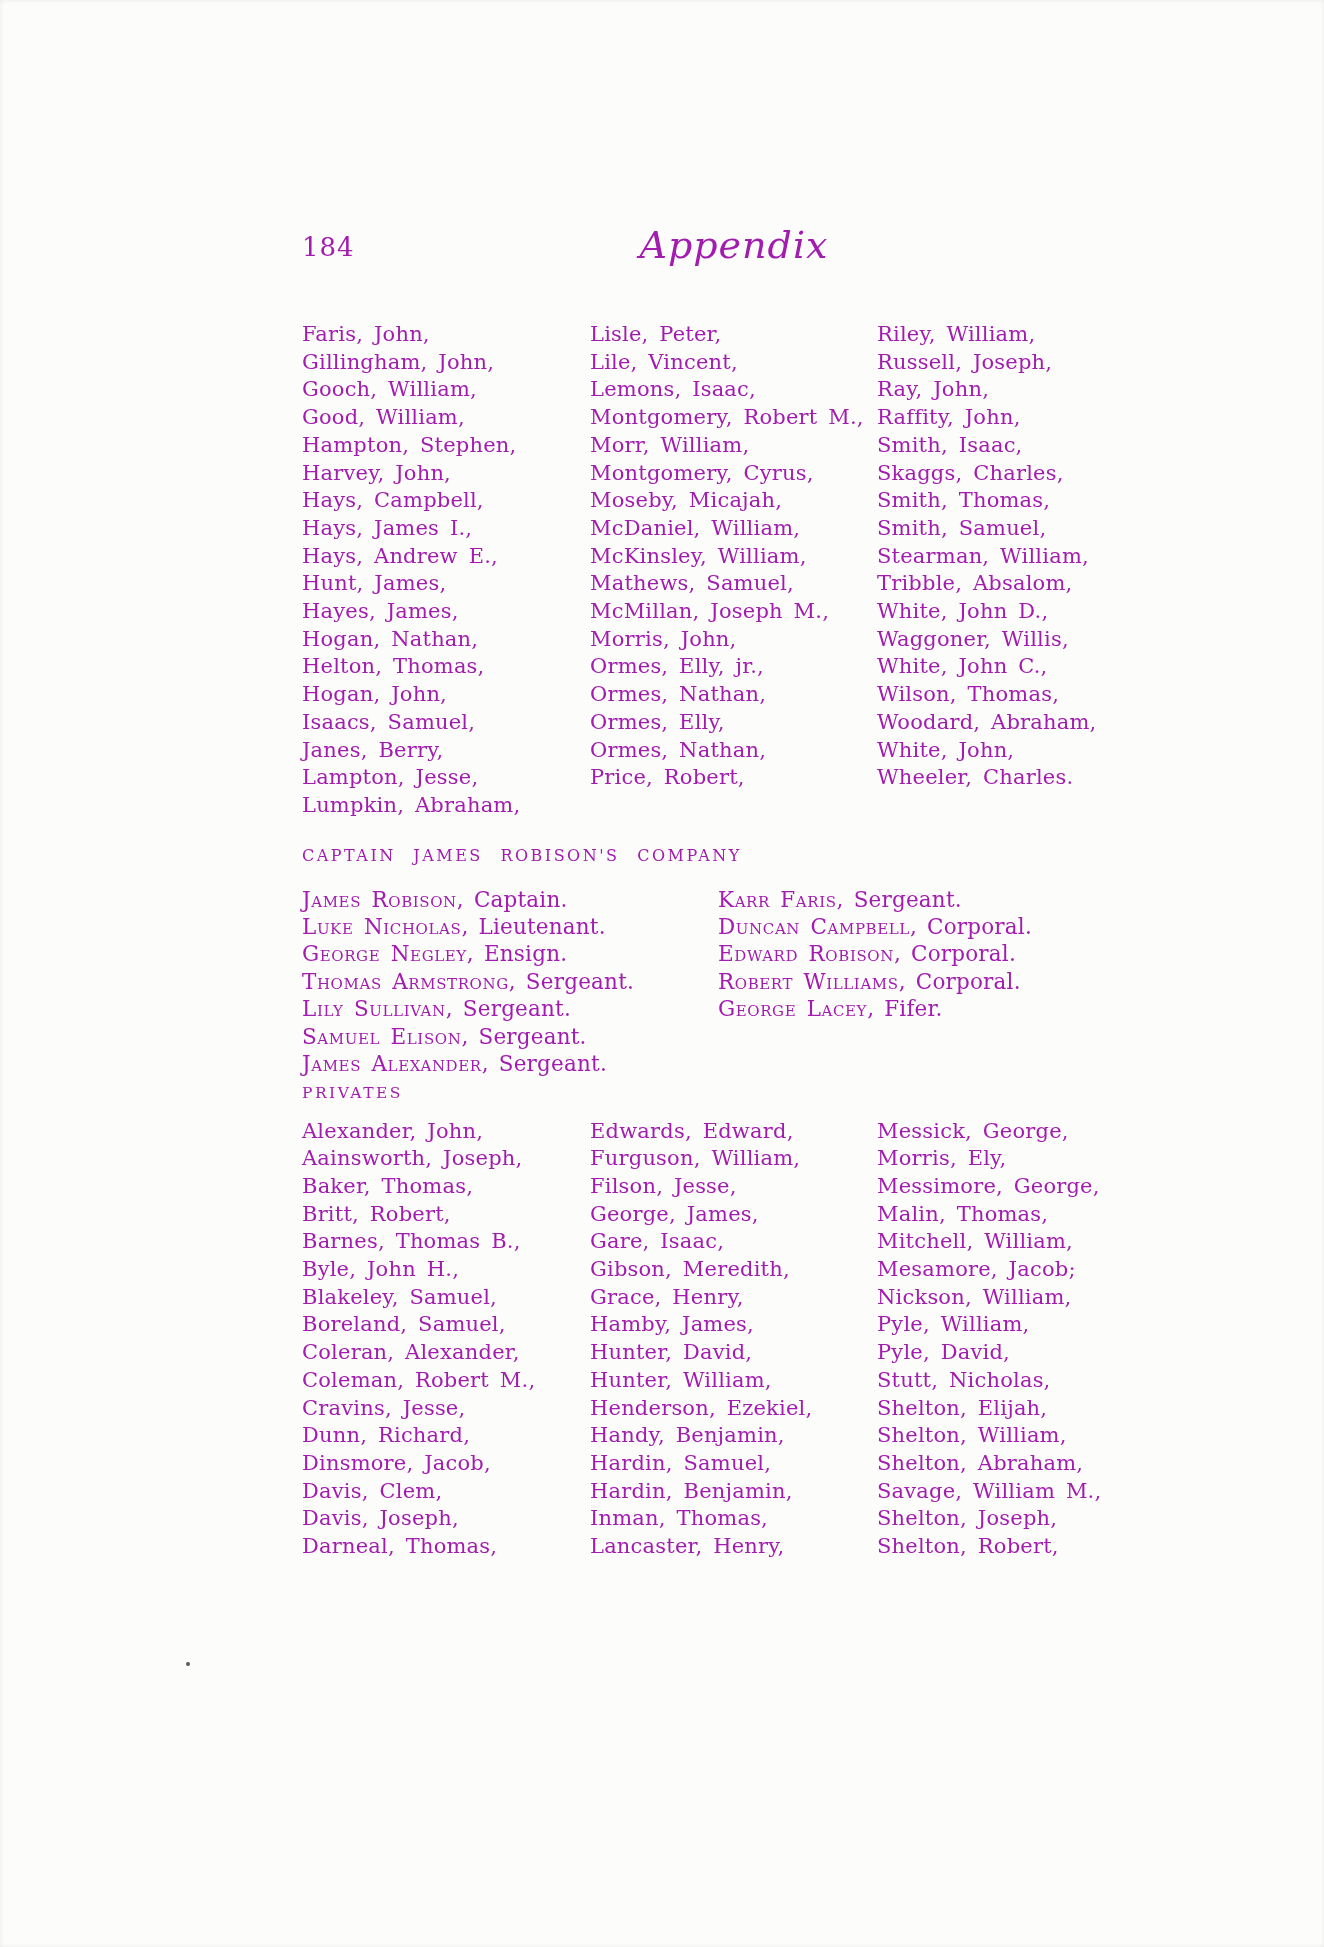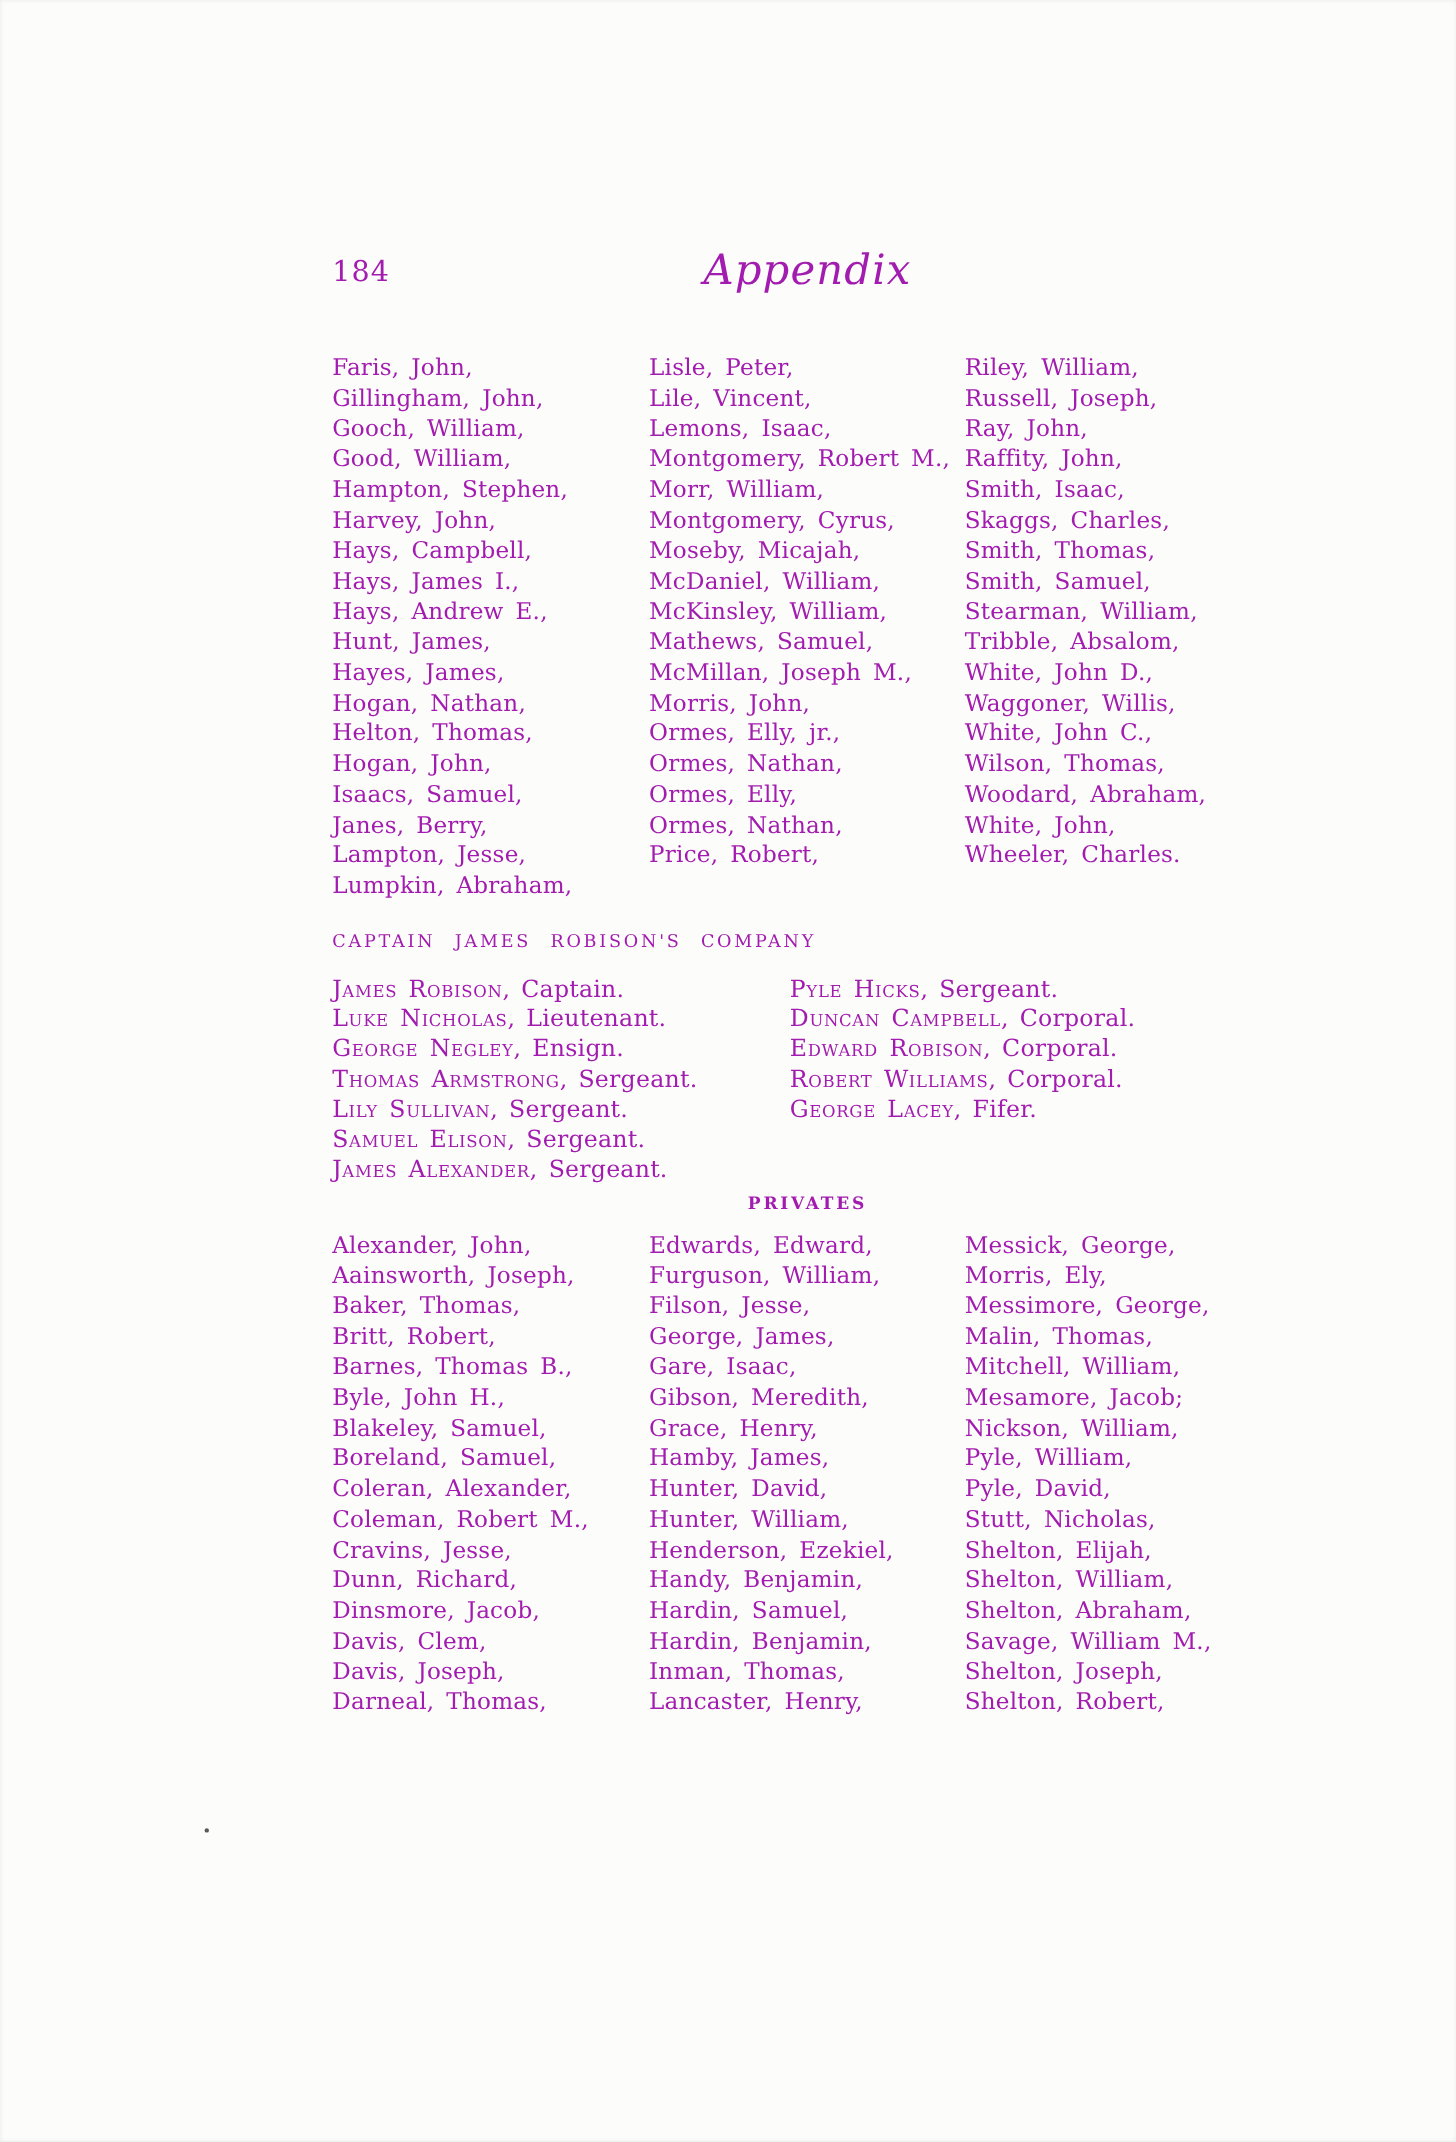--- a/index.html
+++ b/index.html
@@ -29,22 +29,22 @@
 
   .company-heading { margin-top: 26px; text-align: left; font-size: 16px;
                      letter-spacing: 2.5px; word-spacing: 10px; white-space: nowrap; }
 
   .officers { display: flex; margin-top: 21px; font-size: 21.5px; line-height: 27.4px;
               letter-spacing: 0.2px; word-spacing: 3px; }
   .officers .officers-left  { width: 416px; }
   .officers .officers-right { flex: 1; }
   .sc { font-variant: small-caps; letter-spacing: 0.6px; }
 
-  .privates-heading { margin-top: 6px; text-align: center; font-size: 15.5px;
-                      font-weight: bold; letter-spacing: 2.5px; }
+  .privates-heading { margin-top: 6px; text-align: left; font-size: 15.5px;
+                      font-weight: normal; letter-spacing: 2.5px; }
 
   .roster-privates { margin-top: 16px; }
 
   .speck { position: absolute; left: 186px; top: 1662px; width: 4px; height: 4px;
            background: #5a5a55; border-radius: 50%; }
 </style>
 </head>
 <body>
 
 <div class="page">
@@ -122,21 +122,21 @@
       <div class="officers-left">
           <div><span class="sc">James Robison</span>, Captain.</div>
           <div><span class="sc">Luke Nicholas</span>, Lieutenant.</div>
           <div><span class="sc">George Negley</span>, Ensign.</div>
           <div><span class="sc">Thomas Armstrong</span>, Sergeant.</div>
           <div><span class="sc">Lily Sullivan</span>, Sergeant.</div>
           <div><span class="sc">Samuel Elison</span>, Sergeant.</div>
           <div><span class="sc">James Alexander</span>, Sergeant.</div>
         </div>
       <div class="officers-right">
-          <div><span class="sc">Pyle Hicks</span>, Sergeant.</div>
+          <div><span class="sc">Karr Faris</span>, Sergeant.</div>
           <div><span class="sc">Duncan Campbell</span>, Corporal.</div>
           <div><span class="sc">Edward Robison</span>, Corporal.</div>
           <div><span class="sc">Robert Williams</span>, Corporal.</div>
           <div><span class="sc">George Lacey</span>, Fifer.</div>
         </div>
     </div>
 
     <div class="privates-heading">PRIVATES</div>
 
     <div class="roster roster-privates">

